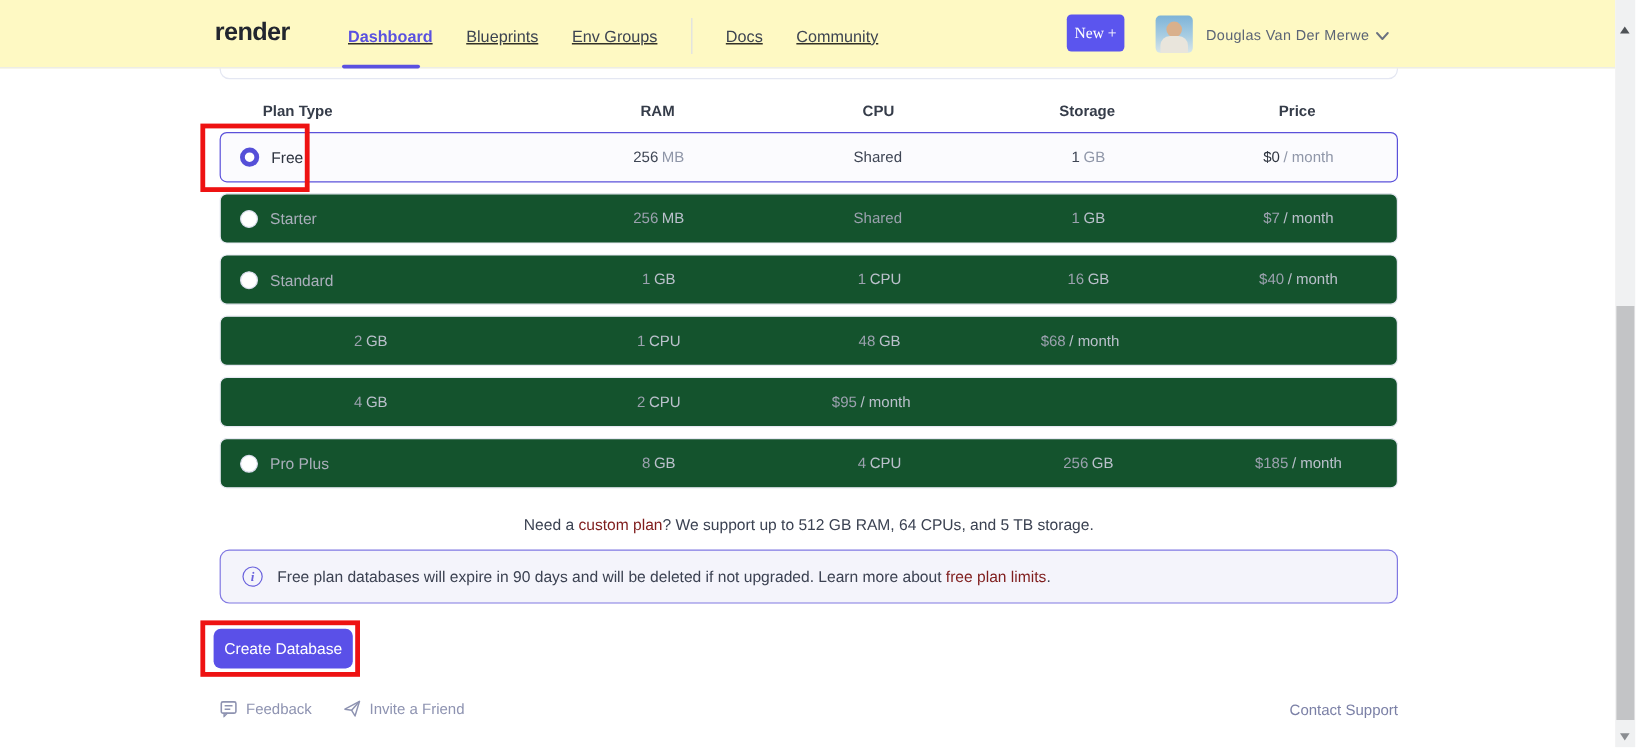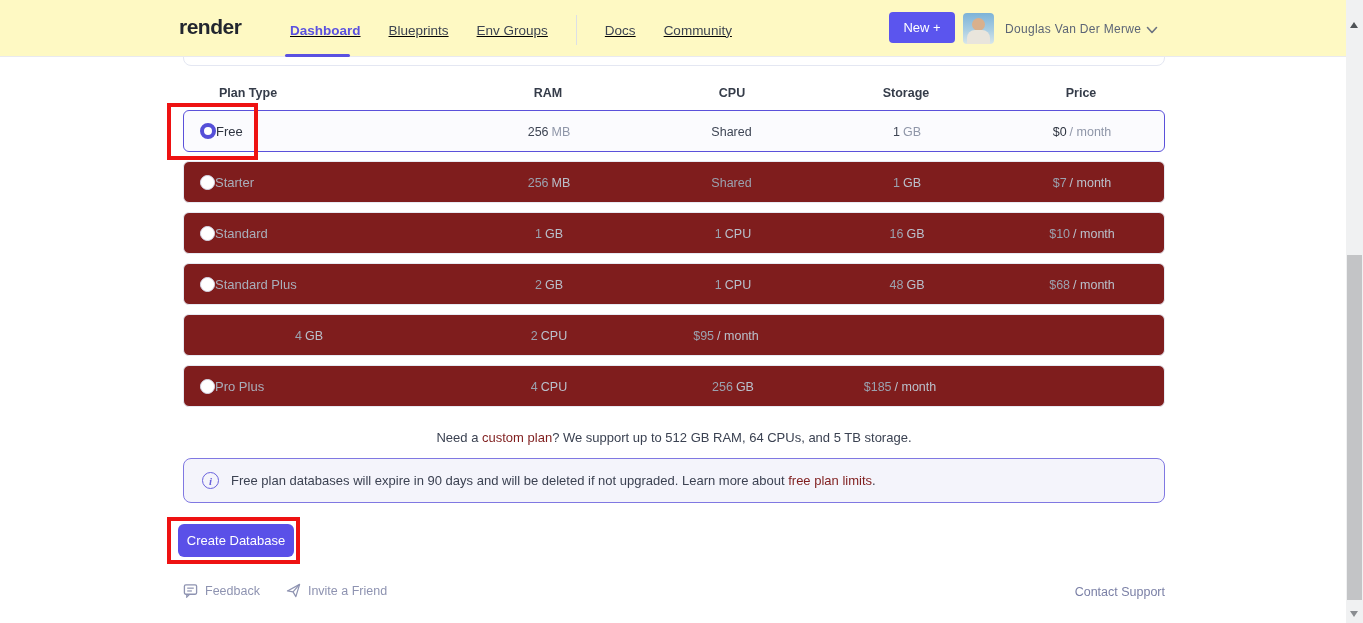--- a/index.html
+++ b/index.html
@@ -11,23 +11,23 @@
   .header { position:absolute; top:0; left:0; width:1346px; height:57px; background:#fef9c3;
             border-bottom:1px solid #e9eaef; z-index:20; }
   .logo { position:absolute; left:179px; top:15px; font-size:21px; font-weight:800;
           color:#22262f; letter-spacing:-0.5px; cursor:pointer; }
   .nav { position:absolute; left:290px; top:0; height:60px; display:flex; align-items:center; gap:28px;text-decoration:underline; }
   .nav-item { font-size:13.5px; color:#3d4451; cursor:pointer; white-space:nowrap; }
   .nav-item.active { color:#5a51e0; font-weight:600; }
   .nav-divider { width:1px; height:30px; background:#dcdfe6; }
   .active-underline { position:absolute; left:285px; bottom:-1px; width:65px; height:3px;
                       background:#5a51e0; border-radius:2px; z-index:21; }
-  .new-btn { position:absolute; left:889px; top:12px; width:66px; height:31px; background:#5b55ee;
+  .new-btn { position:absolute; left:889px; top:12px; width:48px; height:31px; background:#5b55ee;
              border:none; border-radius:4px; color:#fff; font-size:13px; font-weight:500;
-             cursor:pointer; font-family:Liberation Sans, sans-serif; }
+             cursor:pointer; font-family:Liberation Serif, serif; }
   .avatar { position:absolute; left:963px; top:13px; width:31px; height:31px; border-radius:4px;
             overflow:hidden; background:linear-gradient(180deg,#7db3d8 0%,#a8cde2 55%,#d8e6ea 100%);
             cursor:pointer; }
   .avatar .head { position:absolute; left:9px; top:5px; width:13px; height:13px; border-radius:50%;
                   background:#d9b08c; }
   .avatar .body { position:absolute; left:4px; top:17px; width:23px; height:16px; border-radius:8px 8px 0 0;
                   background:#e9e5dc; }
   .user-name { position:absolute; left:1005px; top:22px; font-size:12px; color:#5c6576;
                letter-spacing:0.3px; cursor:pointer; }
   .chevron { position:absolute; left:1145px; top:23px; width:14px; height:14px; cursor:pointer; }
@@ -42,23 +42,23 @@
   .grid-cols { display:grid; grid-template-columns:250px 230px 138px 210px 154px; align-items:center; }
   .cell-left { text-align:left; padding-left:36px; }
   .cell-center { text-align:center; }
   .cell-right { text-align:center; padding-right:14px; }
 
   .table-head { position:absolute; top:83px; left:0; width:100%; height:20px;
                 font-size:12.5px; font-weight:600; color:#353c49; }
 
   .rows { position:absolute; top:110px; left:0; width:100%; }
   .plan-row { height:42px; margin-bottom:9px; border:1px solid #e7e9f2; border-radius:6px;
-              background:#7f1d1d; cursor:pointer; }
+              background:#14532d; cursor:pointer; }
   .plan-row.selected { border-color:#5b51da; background:#fbfbfe; }
-  .plan-cell { display:flex; align-items:center; padding-left:16px; gap:0; }
+  .plan-cell { display:flex; align-items:center; padding-left:16px; gap:10px; }
   .radio { width:15px; height:15px; border-radius:50%; border:1.5px solid #d9dcec; background:#fff;
            flex:0 0 auto; cursor:pointer; }
   .selected .radio { width:16px; height:16px; border:4.5px solid #554fd8; }
   .plan-label { font-size:13px; color:#a9aeba; }
   .selected .plan-label { color:#2e3440; }
   .val { font-size:12.5px; color:#9ba1ae; }
   .unit { font-size:12.5px; color:#bac0cb; margin-left:3px; }
   .selected .val { color:#3e4554; }
   .selected .unit { color:#8f96a8; }
   .selected .price-val { color:#2e3440; }
@@ -162,45 +162,42 @@
   </div>
 
   <div class="plan-row grid-cols">
     <span class="plan-cell">
       <span class="radio"></span>
       <span class="plan-label">Standard</span>
     </span>
     <span class="cell-center"><span class="val c-ram-v">1</span><span class="unit c-ram-u">GB</span></span>
     <span class="cell-center"><span class="val c-cpu-v">1</span><span class="unit c-cpu-u">CPU</span></span>
     <span class="cell-center"><span class="val c-sto-v">16</span><span class="unit c-sto-u">GB</span></span>
-    <span class="cell-right"><span class="val price-val c-pr-v">$10</span><span class="unit c-pr-u">/ month</span></span>
-  </div>
-
-  <div class="plan-row grid-cols">
-    <span class="plan-cell">
-      <span class="radio"></span>
-      <span class="plan-label">Standard Plus</span>
-    </span>
+    <span class="cell-right"><span class="val price-val c-pr-v">$40</span><span class="unit c-pr-u">/ month</span></span>
+  </div>
+
+  <div class="plan-row grid-cols">
     <span class="cell-center"><span class="val c-ram-v">2</span><span class="unit c-ram-u">GB</span></span>
     <span class="cell-center"><span class="val c-cpu-v">1</span><span class="unit c-cpu-u">CPU</span></span>
     <span class="cell-center"><span class="val c-sto-v">48</span><span class="unit c-sto-u">GB</span></span>
     <span class="cell-right"><span class="val price-val c-pr-v">$68</span><span class="unit c-pr-u">/ month</span></span>
   </div>
 
   <div class="plan-row grid-cols">
     <span class="cell-center"><span class="val c-ram-v">4</span><span class="unit c-ram-u">GB</span></span>
     <span class="cell-center"><span class="val c-cpu-v">2</span><span class="unit c-cpu-u">CPU</span></span>
     <span class="cell-right"><span class="val price-val c-pr-v">$95</span><span class="unit c-pr-u">/ month</span></span>
   </div>
 
   <div class="plan-row grid-cols">
     <span class="plan-cell">
       <span class="radio"></span>
       <span class="plan-label">Pro Plus</span>
     </span>
+    <span class="cell-center"><span class="val c-ram-v">8</span><span class="unit c-ram-u">GB</span></span>
     <span class="cell-center"><span class="val c-cpu-v">4</span><span class="unit c-cpu-u">CPU</span></span>
     <span class="cell-center"><span class="val c-sto-v">256</span><span class="unit c-sto-u">GB</span></span>
     <span class="cell-right"><span class="val price-val c-pr-v">$185</span><span class="unit c-pr-u">/ month</span></span>
   </div>
 </div>
 
     <div class="custom-line">
       <span>Need a </span><a class="link">custom plan</a><span>? We support up to 512 GB RAM, 64 CPUs, and 5 TB storage.</span>
     </div>
 

